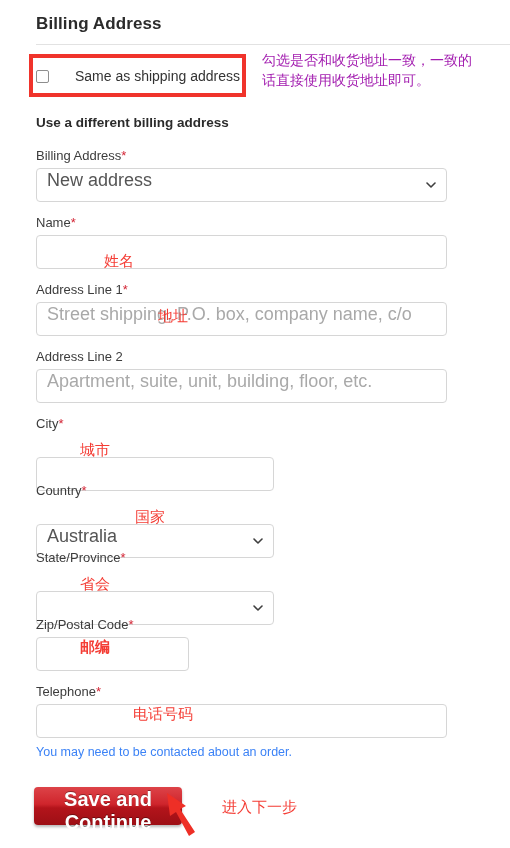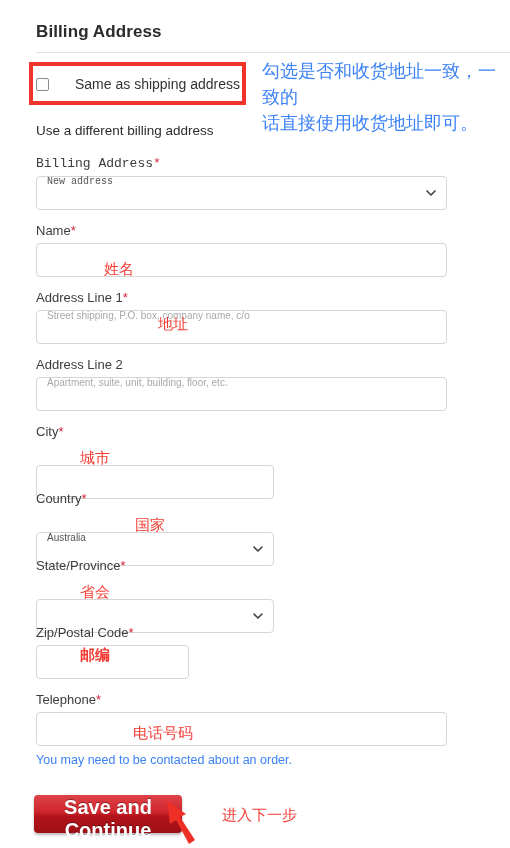--- a/index.html
+++ b/index.html
@@ -11,21 +11,21 @@
     width: 510px;
     height: 848px;
     position: relative;
     font-family: "Liberation Sans", sans-serif;
     color: #333333;
     overflow: hidden;
   }
 
   #page {
     position: absolute;
-    left: 0; top: 16px;
+    left: 0; top: 8px;
     width: 510px;
     height: 724px;
   }
 
   
   .page-title {
     position: absolute;
     left: 36px;
     top: 6px;
     font-size: 17px;
@@ -65,21 +65,21 @@
     color: #333;
     white-space: nowrap;
   }
 
   
   .sub-head {
     position: absolute;
     left: 36px;
     top: 107px;
     font-size: 13.5px;
-    font-weight: normal;
+    font-weight: bold;
     color: #2b2b2b;
   }
 
   
   .field {
     position: absolute;
     left: 36px;
   }
   .field-label {
     font-size: 13px;
@@ -91,23 +91,23 @@
     color: #d32535;
   }
   .control {
     position: relative;
     height: 34px;
     box-sizing: border-box;
     border: 1px solid #d6d6d6;
     border-radius: 4px;
     background: #ffffff;
     display: flex;
-    align-items: flex-start;
-    padding: 0 10px;
-    font-size: 10px;
+    align-items: flex-end;
+    padding: 12px 10px;
+    font-size: 18px;
     color: #555;
   }
   .control.ph { color: #a9a9a9; }
   .control .val { line-height: 1; }
   .caret {
     position: absolute;
     right: 11px;
     top: 50%;
     width: 9px;
     height: 9px;
@@ -142,23 +142,23 @@
     font-size: 20px;
     font-weight: bold;
     text-shadow: 0 -1px 0 rgba(0,0,0,0.35);
     box-shadow: 0 2px 3px rgba(0,0,0,0.28);
     cursor: pointer;
   }
 
   
   .anno {
     position: absolute;
-    color: #3b82f6;
+    color: #a21caf;
     font-family: "DejaVu Sans", sans-serif;
-    font-size: 18px;
+    font-size: 14px;
     line-height: 1.45;
     white-space: pre-line;
     pointer-events: none;
   }
   .anno-inline {
     position: absolute;
     color: #f43c34;
     font-family: "DejaVu Sans", sans-serif;
     font-size: 15px;
     pointer-events: none;
@@ -197,21 +197,21 @@
   <div class="page-title">Billing Address</div>
   <div class="title-rule"></div>
 
   <div class="same-row">
     <span class="cbx"></span>
     <span class="same-label">Same as shipping address</span>
   </div>
 
   <div class="sub-head">Use a different billing address</div>
 
-  <div class="field" style="top:140px;font-family:Liberation Mono, monospace;">
+  <div class="field" style="top:140px;">
     <div class="field-label"><span>Billing Address</span><span class="req">*</span></div>
     <div class="control w-full">
       <span class="val">New address</span>
       <span class="caret">
           <svg viewBox="0 0 10 10" width="10" height="10">
             <path d="M1 3 L5 7 L9 3" fill="none" stroke="#3f3f3f" stroke-width="1.6" stroke-linecap="round" stroke-linejoin="round"></path>
           </svg>
         </span>
     </div>
   </div>
@@ -289,20 +289,20 @@
 
   <div class="anno" style="left:262px; top:42px; width:246px;">勾选是否和收货地址一致，一致的
 话直接使用收货地址即可。</div>
 
   <div class="anno-inline" style="left:104px; top:232px;margin-top:12px;">姓名</div>
   <div class="anno-inline" style="left:158px; top:299px;">地址</div>
   <div class="anno-inline" style="left:80px; top:433px;">城市</div>
   <div class="anno-inline" style="left:135px; top:500px;">国家</div>
   <div class="anno-inline" style="left:80px; top:567px;">省会</div>
   <div class="anno-inline" style="left:80px; top:630px;font-weight:bold;">邮编</div>
-  <div class="anno-inline" style="left:133px; top:697px;margin-top:11px;">电话号码</div>
+  <div class="anno-inline" style="left:133px; top:697px;">电话号码</div>
 
   <svg class="anno-arrow" viewBox="0 0 52 48">
     <path d="M2 3 L21 16 L15 19 L30 42 L24 46 L11 22 L5 26 Z" fill="#ee2f26"></path>
   </svg>
   <div class="anno-note" style="left:222px; top:790px;">进入下一步</div>
 
 </div>
 
 </body></html>

